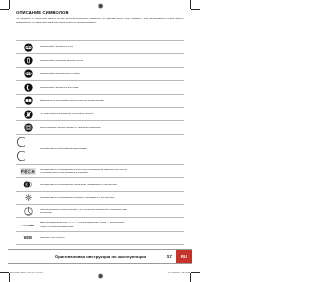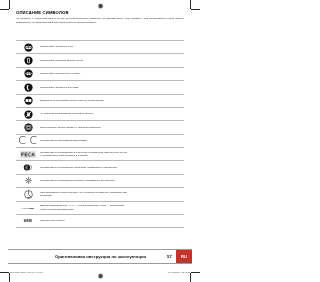--- a/index.html
+++ b/index.html
@@ -96,21 +96,21 @@
   .cell-text .l2 { display: block; }
 
   
   .ico {
     display: block;
   }
   .ico svg { display: block; }
 
   .ce-mark {
     font-family: "DejaVu Sans", sans-serif;
-    font-size: 11px;
+    font-size: 14px;
     font-weight: 300;
     letter-spacing: 0.6px;
     color: #111;
     line-height: 1;
   }
 
   .date-code {
     font-family: "Liberation Sans", sans-serif;
     font-size: 2.3px;
     font-weight: bold;

